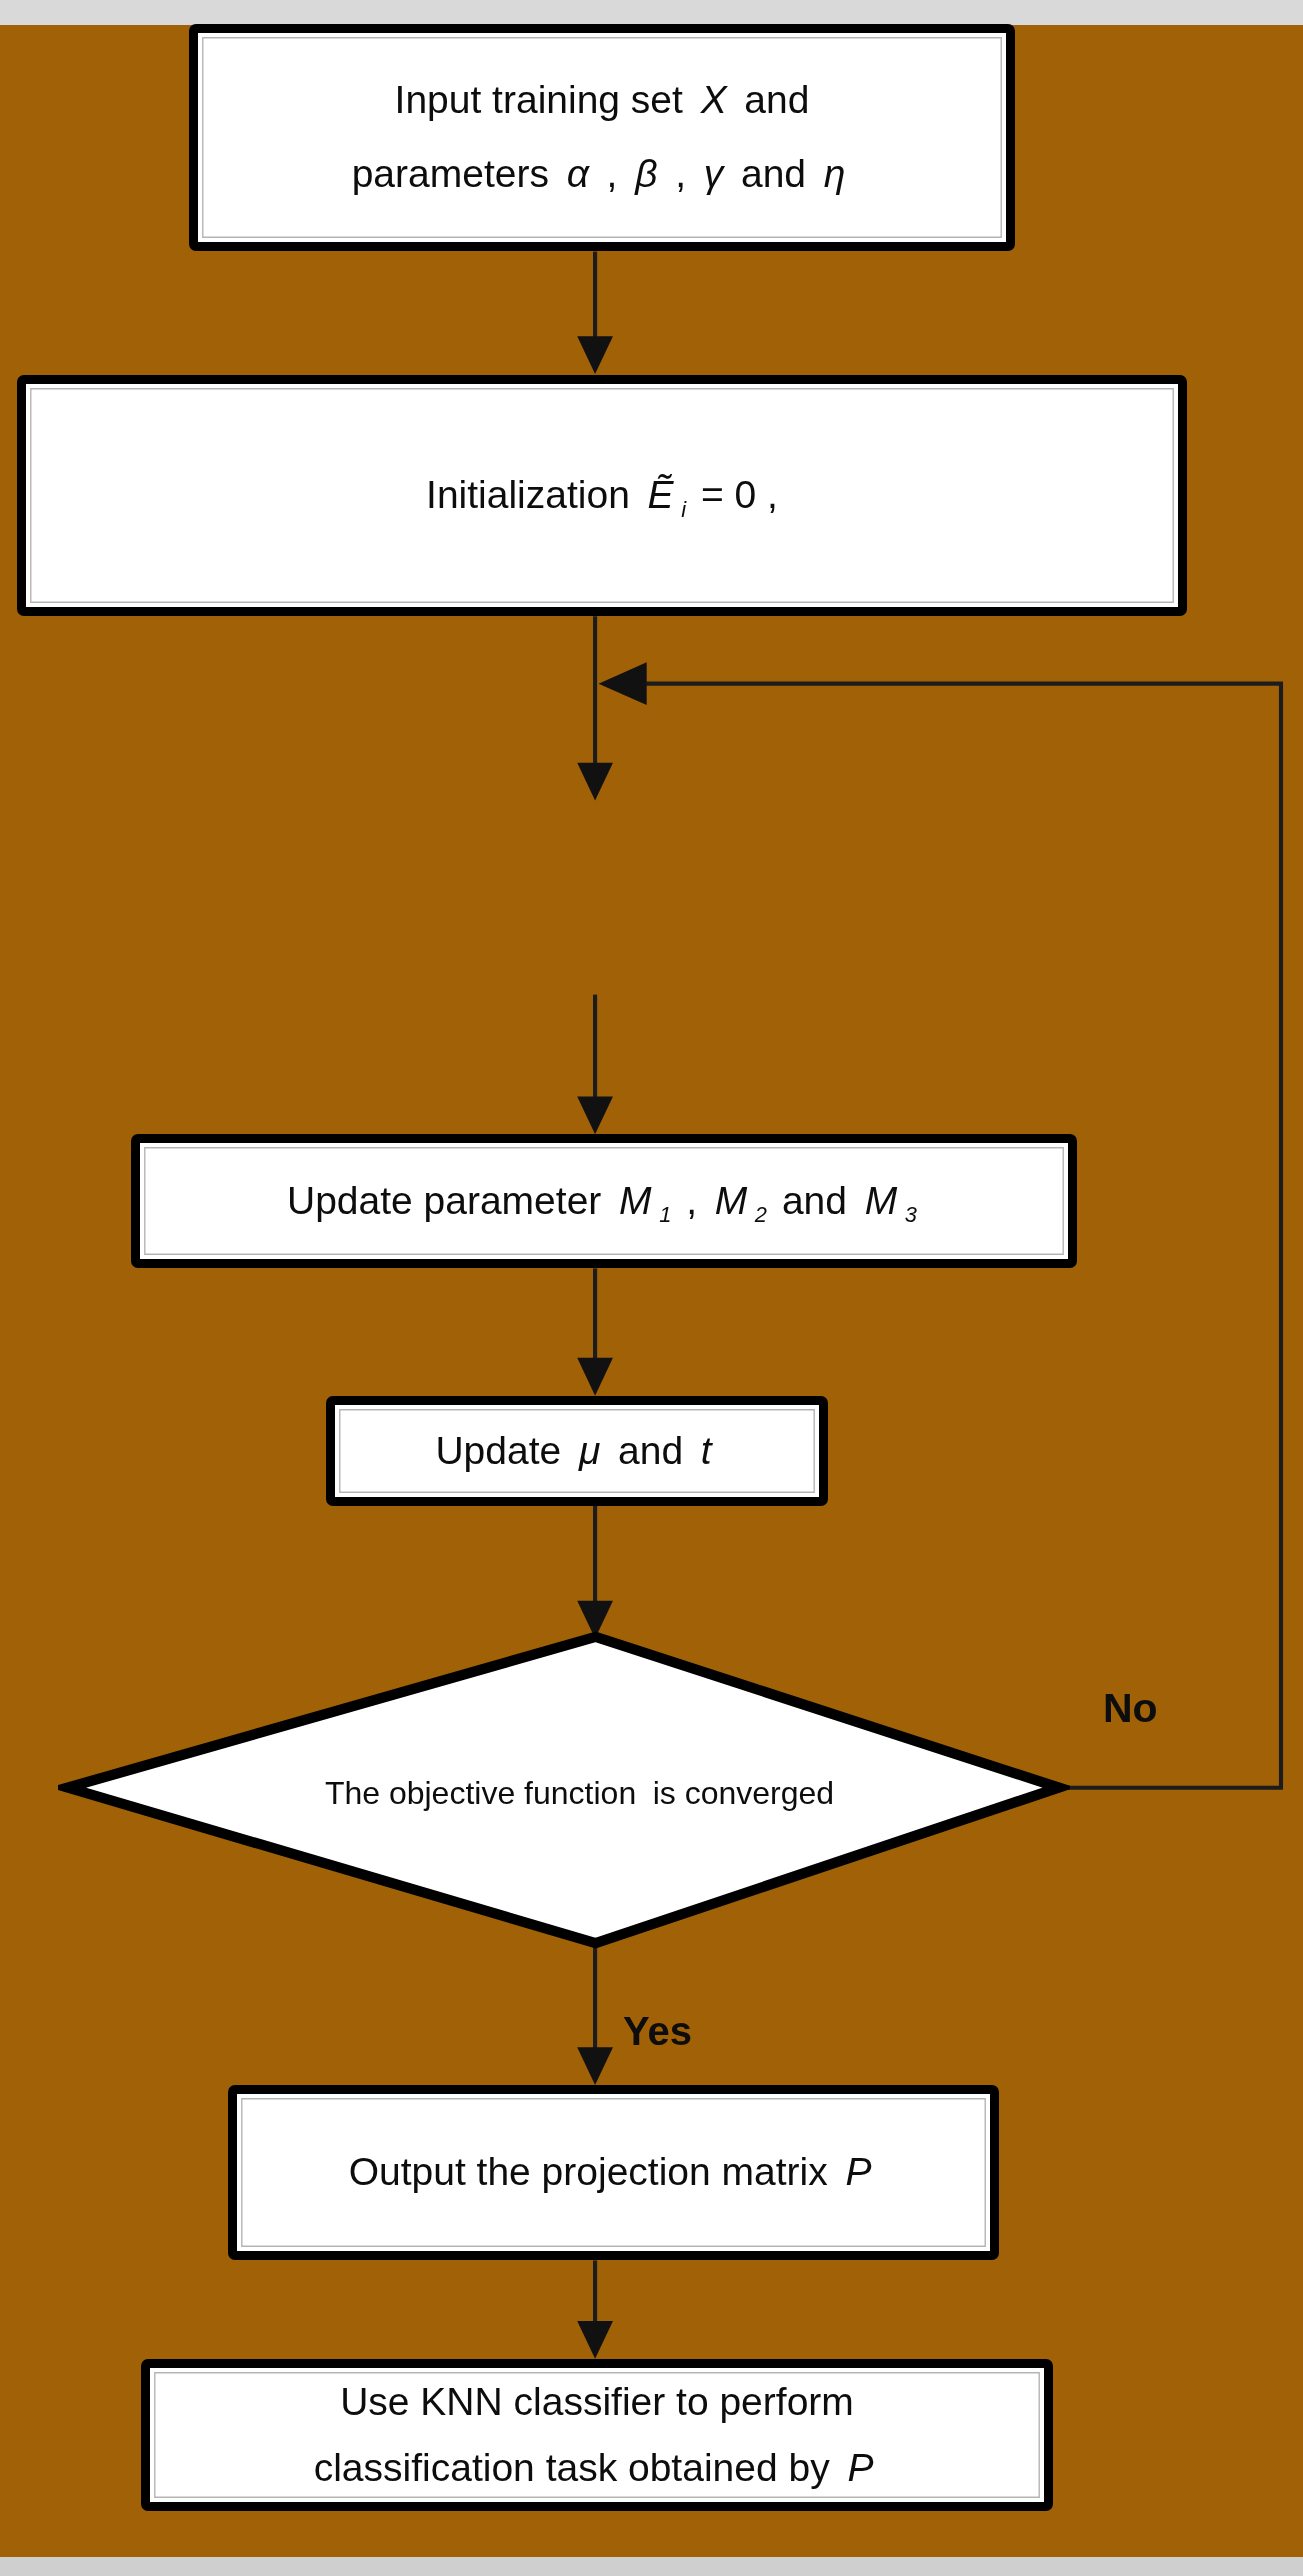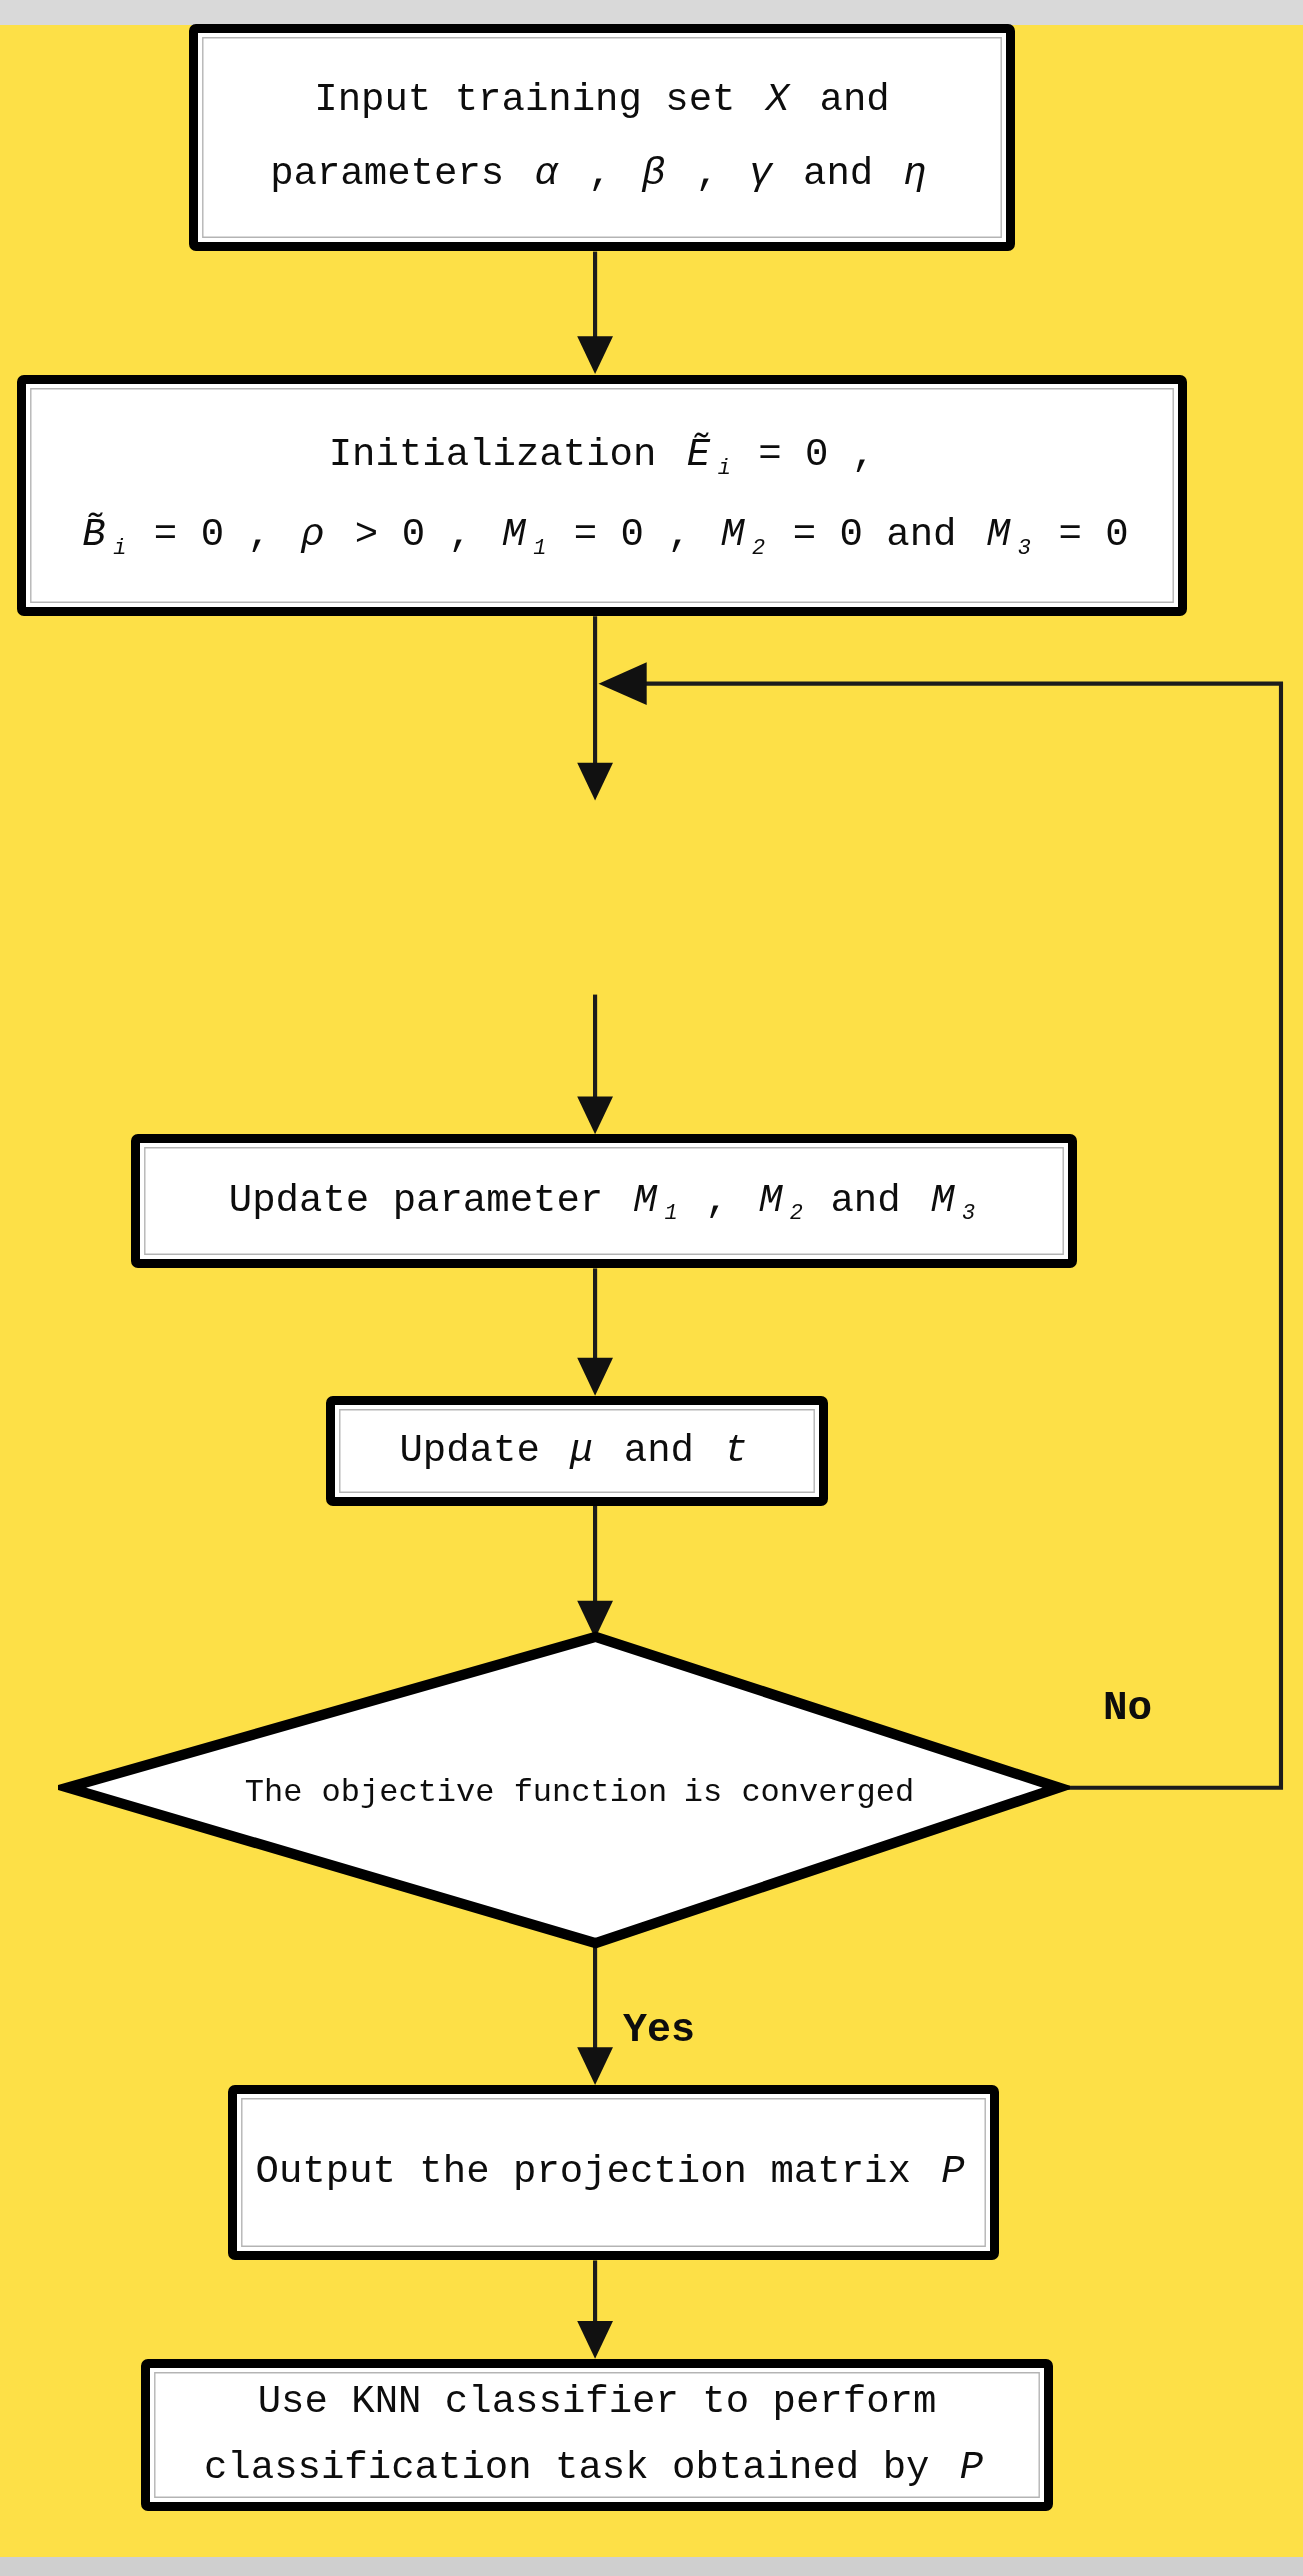--- a/index.html
+++ b/index.html
@@ -1,18 +1,18 @@
 <!DOCTYPE html>
 <html style="font-size:11px"><head>
 <meta charset="utf-8">
 <style>
   html,body{margin:0;padding:0;background:#ffffff;}
   #canvas{
-    position:relative;width:1303px;height:2576px;background:#fde047;overflow:hidden;
-    font-family:Liberation Mono, monospace;color:#0d0d0d;
+    position:relative;width:1303px;height:2576px;background:#a16207;overflow:hidden;
+    font-family:Liberation Sans, sans-serif;color:#0d0d0d;
   }
   .strip{position:absolute;left:0;width:1303px;z-index:0;}
   #strip-top{top:0;height:25px;background:#d9d9d9;}
   #strip-bottom{top:2557px;height:18.6px;background:#cfcfcf;}
   svg.connectors{position:absolute;left:0;top:0;z-index:1;}
   .node{
     position:absolute;box-sizing:border-box;background:#ffffff;
     border:9.6px solid #000000;border-radius:6.9px;
     display:flex;flex-direction:column;align-items:center;justify-content:center;
     text-align:center;z-index:2;font-size:39px;line-height:1.05;
@@ -63,21 +63,20 @@
     </g>
   </svg>
 
   <div class="node" id="node-input" style="left:189px;top:24px;width:826px;height:227px;gap:33px;">
     <div class="nline">Input training set <i class="mvar">X</i> and</div>
     <div class="nline">parameters <i class="mvar">α</i> , <i class="mvar">β</i> , <i class="mvar">γ</i> and <i class="mvar">η</i></div>
   </div>
 
   <div class="node" id="node-init" style="left:17px;top:375px;width:1170px;height:241px;gap:39px;">
     <div class="nline">Initialization <i class="mvar">Ẽ</i><sub class="msub">i</sub> = 0 ,</div>
-    <div class="nline"><i class="mvar">B̃</i><sub class="msub">i</sub> = 0 , <i class="mvar">ρ</i> &gt; 0 , <i class="mvar">M</i><sub class="msub">1</sub> = 0 , <i class="mvar">M</i><sub class="msub">2</sub> = 0  and  <i class="mvar">M</i><sub class="msub">3</sub> = 0</div>
   </div>
 
 
   <div class="node" id="node-update-params" style="left:131px;top:1134px;width:946px;height:134px;">
     <div class="nline">Update parameter <i class="mvar">M</i><sub class="msub">1</sub> , <i class="mvar">M</i><sub class="msub">2</sub> and <i class="mvar">M</i><sub class="msub">3</sub></div>
   </div>
 
   <div class="node" id="node-update-mu-t" style="left:326px;top:1396px;width:502px;height:110px;">
     <div class="nline">Update <i class="mvar">μ</i> and <i class="mvar">t</i></div>
   </div>

